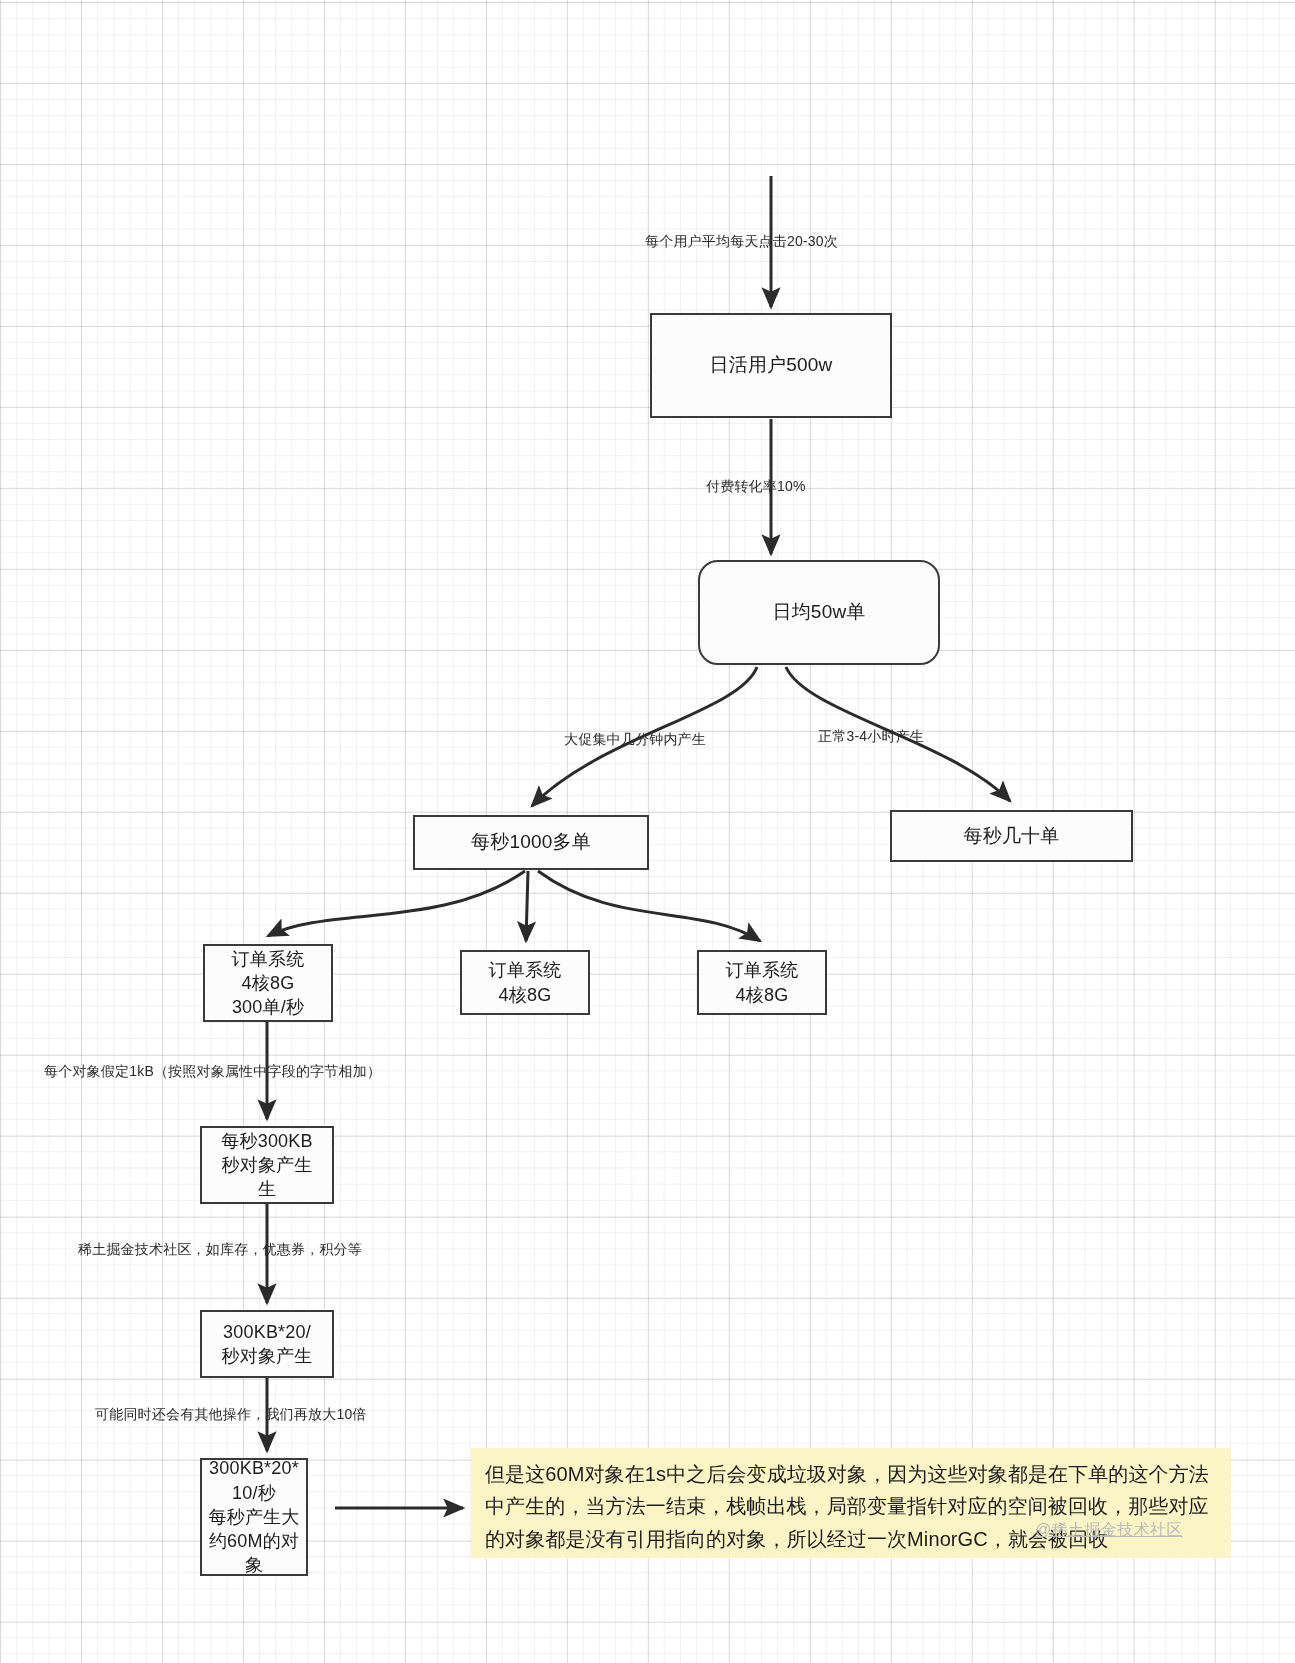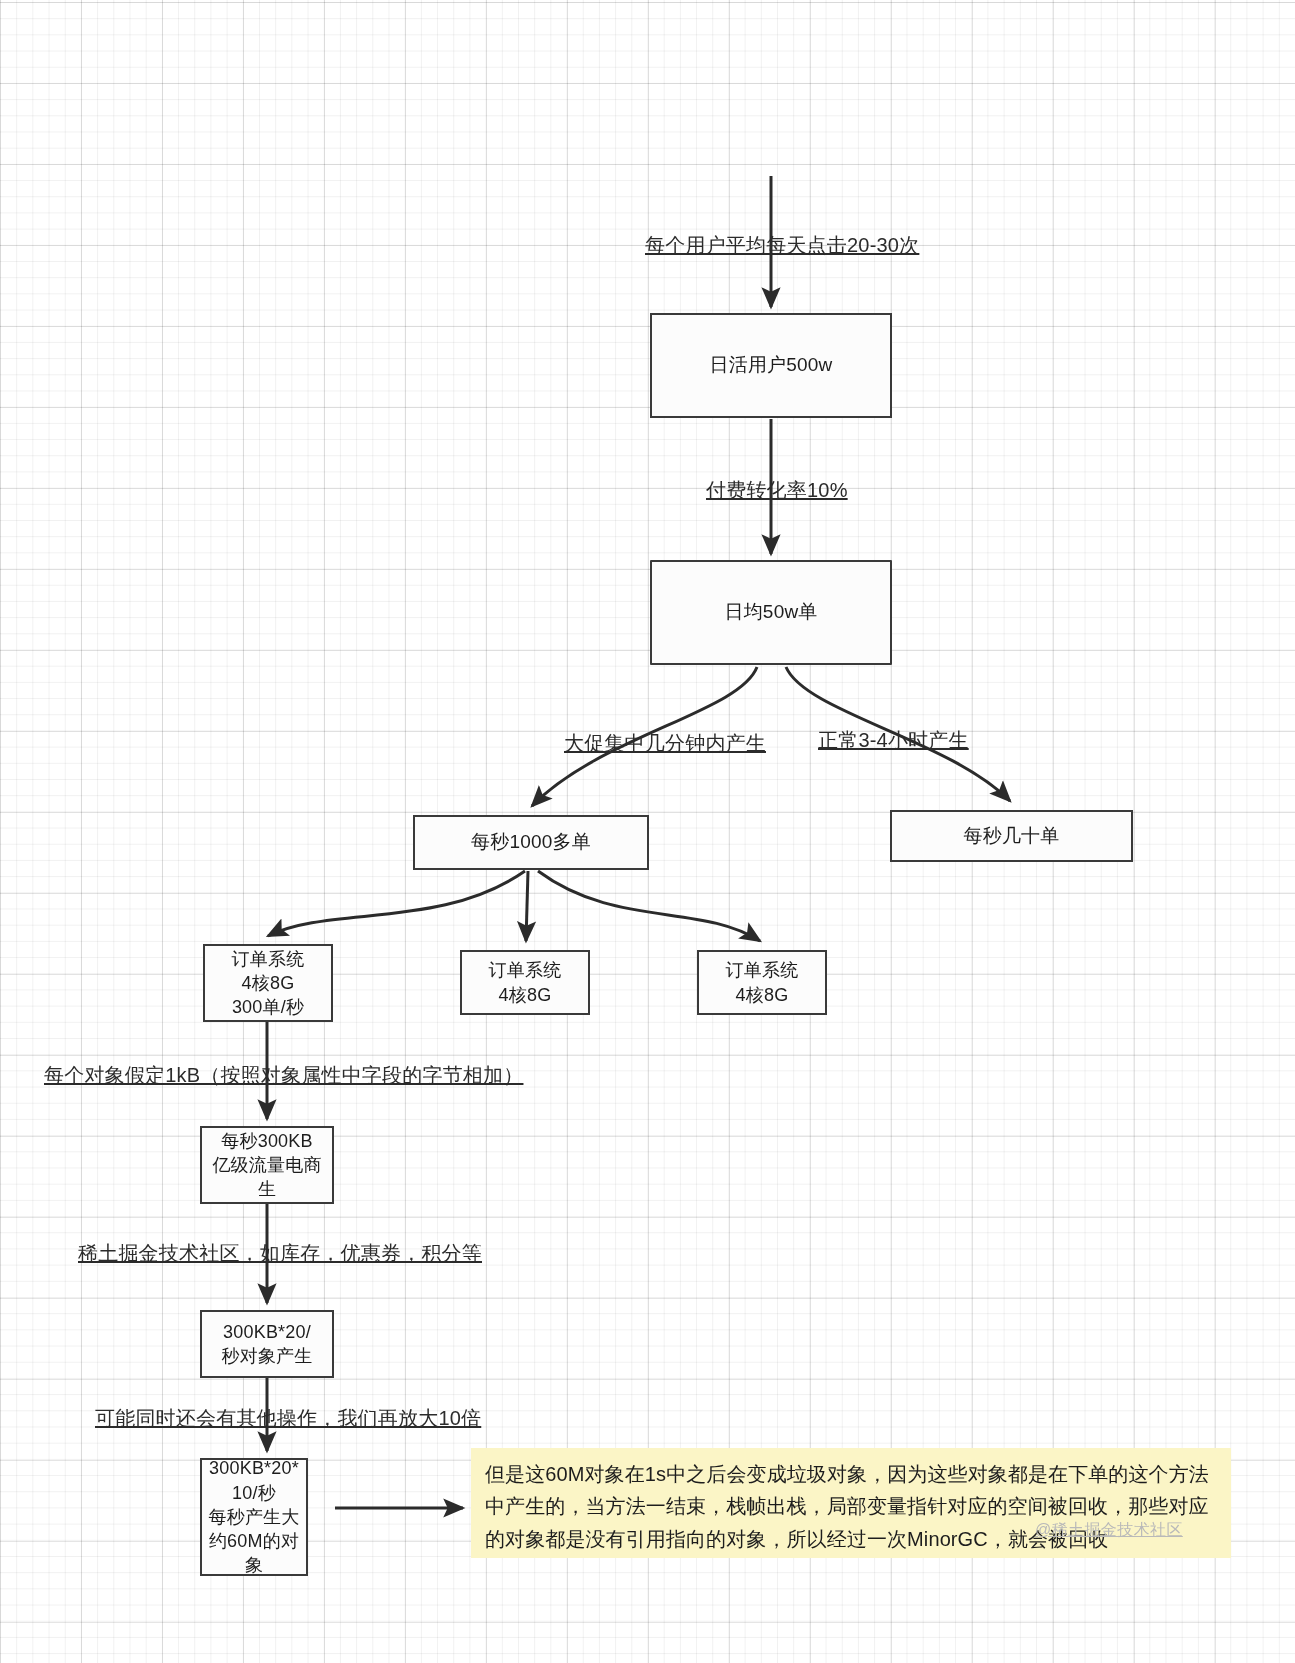--- a/index.html
+++ b/index.html
@@ -39,30 +39,29 @@
     display: flex;
     align-items: center;
     justify-content: center;
     text-align: center;
     color: #1d1d1d;
     font-size: 19px;
     line-height: 1.42;
     white-space: pre-line;
     letter-spacing: 0.2px;
   }
-  .node.rounded { border-radius: 1px; }
+  .node.rounded { border-radius: 20px; margin-left: 48px; }
   .node.small { font-size: 18px; line-height: 1.35; }
   .edge-label {
     position: absolute;
     color: #2b2b2b;
-    font-size: 20px;
+    font-size: 14px;
     line-height: 1.3;
     white-space: nowrap;
     letter-spacing: 0.2px;
-    text-decoration: underline;
   }
   .note {
     position: absolute;
     box-sizing: border-box;
     background: #fbf5c6;
     border: none;
     color: #1d1d1d;
     font-size: 20px;
     line-height: 1.62;
     padding: 10px 14px 12px 14px;
@@ -116,21 +115,21 @@
 4核8G
 300单/秒</div>
 
   <div class="node small" style="left:460px;top:950px;width:130px;height:65px;">订单系统
 4核8G</div>
 
   <div class="node small" style="left:697px;top:950px;width:130px;height:65px;">订单系统
 4核8G</div>
 
   <div class="node small" style="left:200px;top:1126px;width:134px;height:78px;">每秒300KB
-亿级流量电商
+秒对象产生
 生</div>
 
   <div class="node small" style="left:200px;top:1310px;width:134px;height:68px;">300KB*20/
 秒对象产生</div>
 
   <div class="node small" style="left:200px;top:1458px;width:108px;height:118px;">300KB*20*
 10/秒
 每秒产生大
 约60M的对
 象</div>

